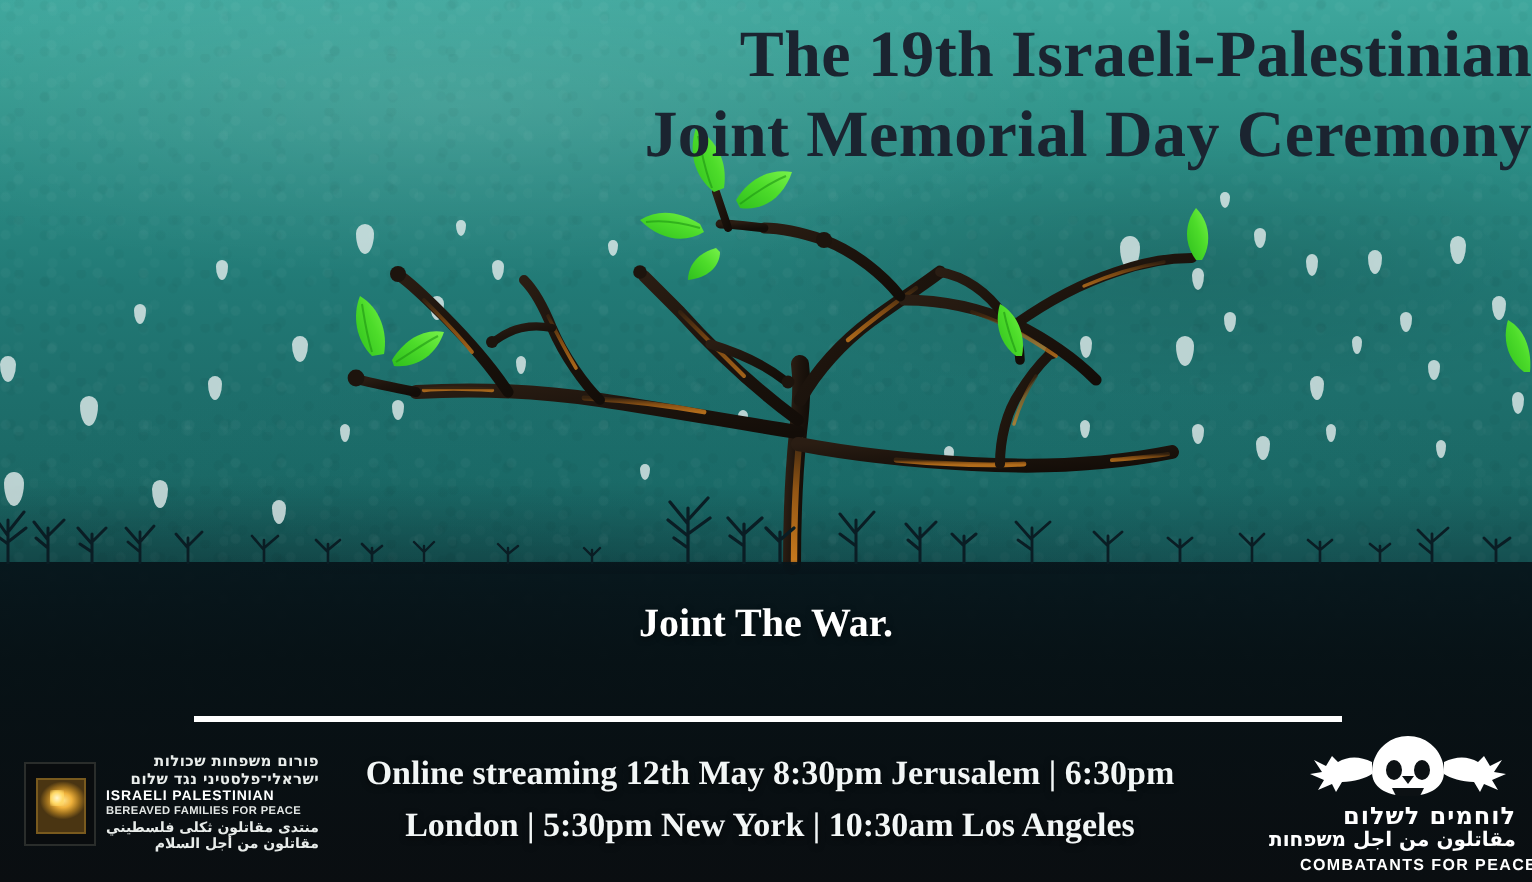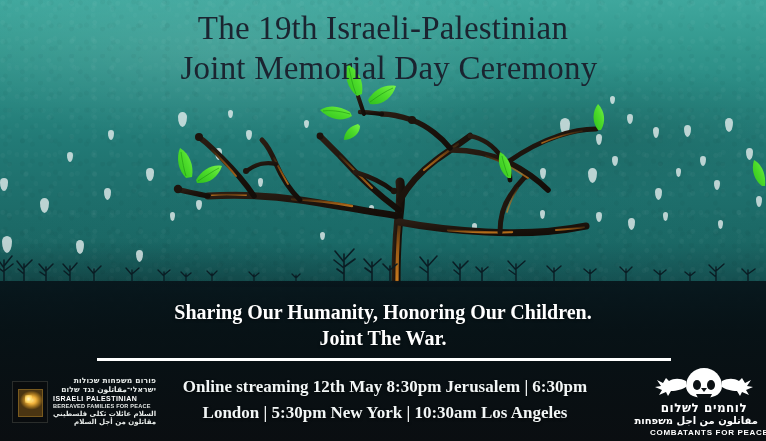--- a/index.html
+++ b/index.html
@@ -71,23 +71,23 @@
   }
   .bush { position:absolute; bottom:0; }
   .bush svg { display:block; }
 
   
   #tree { position:absolute; left:0; top:0; width:766px; height:441px; pointer-events:none; }
 
   
   #title {
     position:absolute; left:0; right:0; top:8px;
-    text-align:center;
+    text-align:right;
     color:#1b2430;
-    font-weight:400;
+    font-weight:700;
     font-size:33px;
     line-height:40px;
     letter-spacing:.2px;
     font-family:"Liberation Serif", serif;
   }
   #title .l2 { display:block;margin-left:12px; }
 
   #tagline {
     position:absolute; left:0; right:0; top:299px;
     text-align:center;
@@ -143,21 +143,21 @@
     color:#ffffff; font-size:7px; font-weight:700; letter-spacing:.45px; white-space:nowrap;
     font-family:"Liberation Sans", sans-serif;
   }
   #logo-left .en2 {
     color:#e2e6e4; font-size:5.6px; font-weight:700; letter-spacing:.2px; white-space:nowrap;
     font-family:"Liberation Sans", sans-serif;
   }
   #logo-left .txt > div { margin-bottom:1.5px; }
 
   
-  #logo-right { position:absolute; right:8px; top:366px; width:108px; text-align:center; }
+  #logo-right { position:absolute; right:8px; top:366px; width:108px; text-align:right; }
   #logo-right .mark { height:36px; display:flex; align-items:center; justify-content:center; }
   #logo-right .he {
     color:#ffffff; font-size:12px; font-weight:700; letter-spacing:.5px;
     font-family:"DejaVu Sans", sans-serif; direction:rtl; line-height:13px; white-space:nowrap;
   }
   #logo-right .ar {
     color:#ffffff; font-size:10px; font-weight:700;
     font-family:"DejaVu Sans", sans-serif; direction:rtl; line-height:12px; white-space:nowrap;
   }
   #logo-right .en {
@@ -401,41 +401,40 @@
       </svg>
     </div>
   </div>
 
   <div id="title">
     <span class="l1">The 19th Israeli-Palestinian</span>
     <span class="l2">Joint Memorial Day Ceremony</span>
   </div>
 
   <div id="tagline">
-    <div>Sharing Our Humanity, Honoring Our Children.</div>
     <div>Joint The War.</div>
   </div>
 
   <div id="divider"></div>
 
   <div id="streaming">
     <div>Online streaming 12th May 8:30pm Jerusalem | 6:30pm</div>
     <div>London | 5:30pm New York | 10:30am Los Angeles</div>
   </div>
 
   <div id="logo-left">
     <div class="emblem">
       <div class="inner"></div>
     </div>
     <div class="txt">
       <div class="he">פורום משפחות שכולות</div>
-      <div class="he">ישראלי־مقاتلون נגד שלום</div>
+      <div class="he">ישראלי־פלסטיני נגד שלום</div>
       <div class="en1">ISRAELI PALESTINIAN</div>
       <div class="en2">BEREAVED FAMILIES FOR PEACE</div>
-      <div class="ar">السلام عائلات ثكلى فلسطيني</div>
+      <div class="ar">منتدى مقاتلون ثكلى فلسطيني</div>
       <div class="ar">مقاتلون من أجل السلام</div>
     </div>
   </div>
 
   <div id="logo-right">
     <div class="mark">
       <svg width="104" height="36" viewBox="0 0 104 36">
         <g fill="#ffffff">
 
           <path d="M52 2 C 62 2, 70 10, 70 20 C 70 27, 64 32, 52 32 C 40 32, 34 27, 34 20 C 34 10, 42 2, 52 2 Z"></path>

